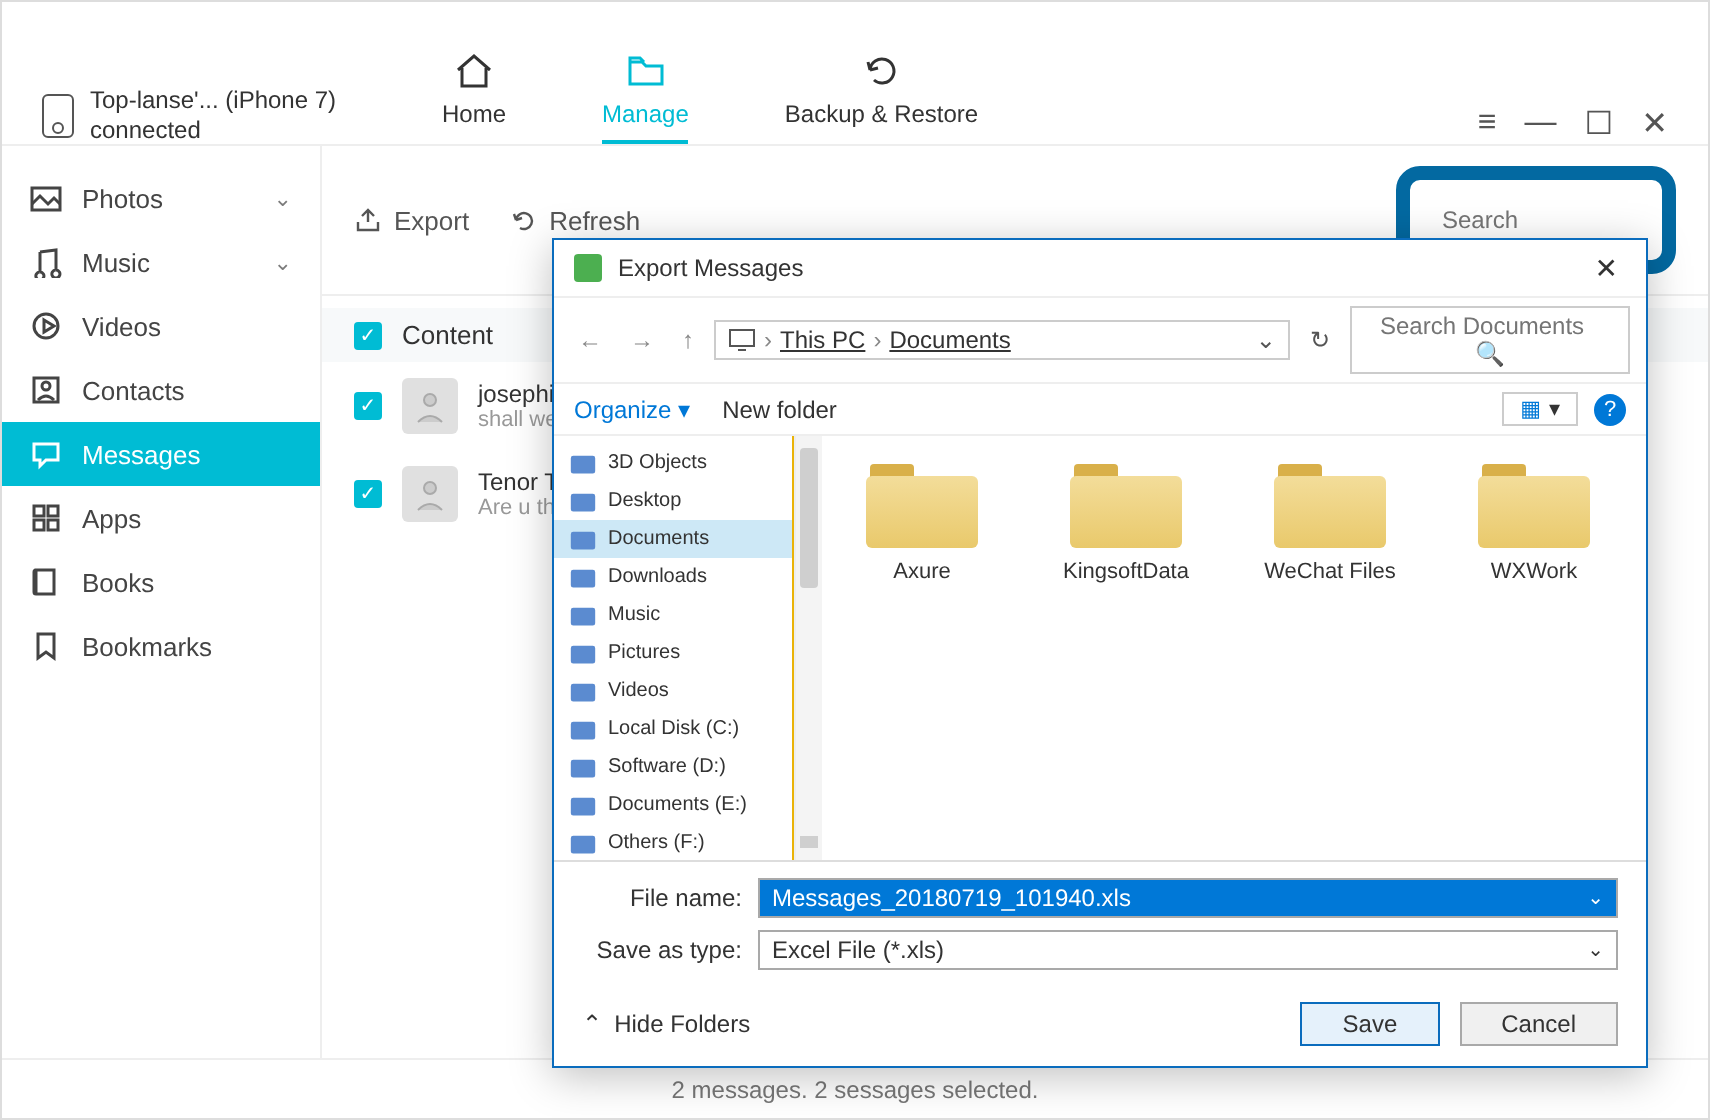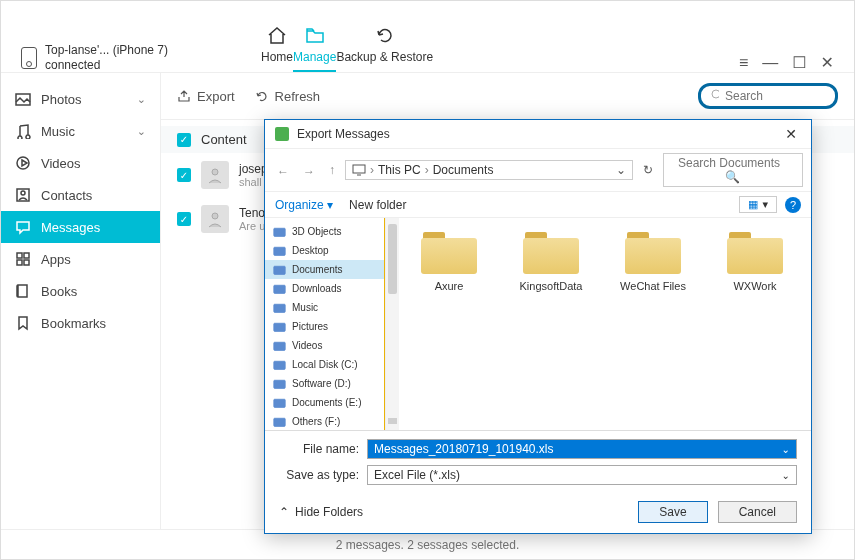--- a/index.html
+++ b/index.html
@@ -5,62 +5,62 @@
   * { box-sizing: border-box; margin: 0; padding: 0; }
   body { font-family: -apple-system, "Segoe UI", sans-serif; font-size: 13px; color: #333; background: #fff; }
   .app { width: 855px; height: 560px; border: 1px solid #ddd; position: relative; overflow: hidden; }
 
   
   .topbar { height: 72px; display: flex; align-items: flex-end; padding: 0 20px; border-bottom: 1px solid #eee; }
   .device { display: flex; align-items: center; gap: 8px; width: 200px; }
   .device-icon { width: 16px; height: 22px; border: 1.5px solid #555; border-radius: 3px; position: relative; }
   .device-icon::after { content:''; position:absolute; bottom:1px; left:50%; transform:translateX(-50%); width:4px; height:4px; border:1px solid #555; border-radius:50%; }
   .device-text { font-size: 12px; line-height: 1.2; }
-  .navtabs { display: flex; margin-left: 40px; }
+  .navtabs { display: flex; gap: 48px; }
   .navtab { display: flex; flex-direction: column; align-items: center; gap: 4px; cursor: pointer; padding-bottom: 6px; }
   .navtab.active { color: #00bcd4; border-bottom: 2px solid #00bcd4; }
   .navtab svg { width: 22px; height: 22px; stroke: currentColor; fill: none; stroke-width:1.5; }
   .navtab span { font-size: 12px; }
   .winbtns { margin-left: auto; display: flex; gap: 14px; align-items: center; color: #555; }
   .winbtns span { cursor: pointer; font-size: 16px; }
 
   
   .main { display: flex; height: calc(100% - 72px - 30px); }
   .sidebar { width: 160px; border-right: 1px solid #eee; padding-top: 10px; }
   .side-item { display: flex; align-items: center; gap: 10px; padding: 8px 14px; cursor: pointer; color: #444; }
   .side-item.active { background: #00bcd4; color: #fff; }
   .side-item svg { width:16px; height:16px; stroke: currentColor; fill: none; stroke-width:1.5; }
   .chev { margin-left:auto; font-size:11px; opacity:0.7; }
 
   .content { flex:1; display:flex; flex-direction:column; }
   .toolbar { display:flex; align-items:center; gap:20px; padding:10px 16px; border-bottom:1px solid #eee; }
   .tool { display:flex; align-items:center; gap:6px; cursor:pointer; color:#555; font-size:13px; }
-  .searchbox { margin-left:auto; border:3px solid #0369a1; border-radius:12px; padding:3px 10px; display:flex; align-items:flex-start; gap:6px; color:#999; width:140px; }
+  .searchbox { margin-left:auto; border:7px solid #0369a1; border-radius:12px; padding:13px 10px; display:flex; align-items:flex-start; gap:6px; color:#999; width:140px; }
   .searchbox input { border:none; outline:none; width:100px; font-size:12px; }
   .msglist { padding:6px 0; }
   .msghdr { display:flex; align-items:center; gap:10px; padding:6px 16px; background:#f7f9fa; }
   .msgrow { display:flex; align-items:center; gap:10px; padding:8px 16px; }
   .ck { width:14px; height:14px; background:#00bcd4; color:#fff; font-size:10px; display:flex; align-items:center; justify-content:center; border-radius:2px; }
   .avatar { width:28px; height:28px; background:#e0e0e0; border-radius:3px; display:flex; align-items:center; justify-content:center; }
   .avatar svg{width:18px;height:18px;stroke:#aaa;fill:#ccc;}
   .msgtext { display:flex; flex-direction:column; }
   .msgname { font-size:12px; color:#333; }
   .msgprev { font-size:11px; color:#999; }
 
   .statusbar { height:30px; display:flex; align-items:center; justify-content:center; font-size:12px; color:#777; border-top:1px solid #eee; }
 
   
-  .dialog { position:absolute; left:263px; top:118px; width:548px; height:415px; border:1px solid #0a6cbd; background:#fff; box-shadow:0 4px 20px rgba(0,0,0,0.25); display:flex; flex-direction:column; }
+  .dialog { position:absolute; left:275px; top:118px; width:548px; height:415px; border:1px solid #0a6cbd; background:#fff; box-shadow:0 4px 20px rgba(0,0,0,0.25); display:flex; flex-direction:column; }
   .dlg-title { display:flex; align-items:center; gap:8px; padding:6px 10px; font-size:12px; border-bottom:1px solid #eee;}
   .dlg-title-icon { width:14px; height:14px; background:#4caf50; border-radius:2px; }
   .dlg-close { margin-left:auto; cursor:pointer; font-size:14px; padding:0 4px; }
   .dlg-nav { display:flex; align-items:center; gap:6px; padding:4px 8px; border-bottom:1px solid #eee; font-size:12px;}
   .dlg-nav .arrow { color:#888; padding:2px 4px; cursor:pointer; }
   .dlg-nav .path { border:1px solid #ccc; display:flex; align-items:center; padding:2px 6px; gap:4px; flex:1; }
-  .dlg-nav .crumb{color:#333;}
+  .dlg-nav .crumb{color:#333;text-decoration:underline;}
   .dlg-nav .sep{color:#888;}
   .dlg-nav .down{margin-left:auto;color:#555;}
   .dlg-nav .reload{padding:2px 4px;color:#555;cursor:pointer;}
   .dlg-nav .srch { border:1px solid #ccc; padding:2px 6px; display:flex; align-items:center; width:140px; color:#888;flex-direction:column; }
   .dlg-nav .srch input{border:none;outline:none;width:110px;font-size:12px;}
   .dlg-toolbar { display:flex; align-items:center; gap:16px; padding:4px 10px; border-bottom:1px solid #eee; font-size:12px; }
   .dlg-toolbar .drop{color:#0078d7;cursor:pointer;}
   .dlg-toolbar .nf{cursor:pointer;}
   .dlg-toolbar .right { margin-left:auto; display:flex; gap:8px; align-items:center; }
   .viewbtn { border:1px solid #ccc; padding:1px 8px; font-size:11px; display:flex; align-items:center; gap:4px; cursor:pointer;}

